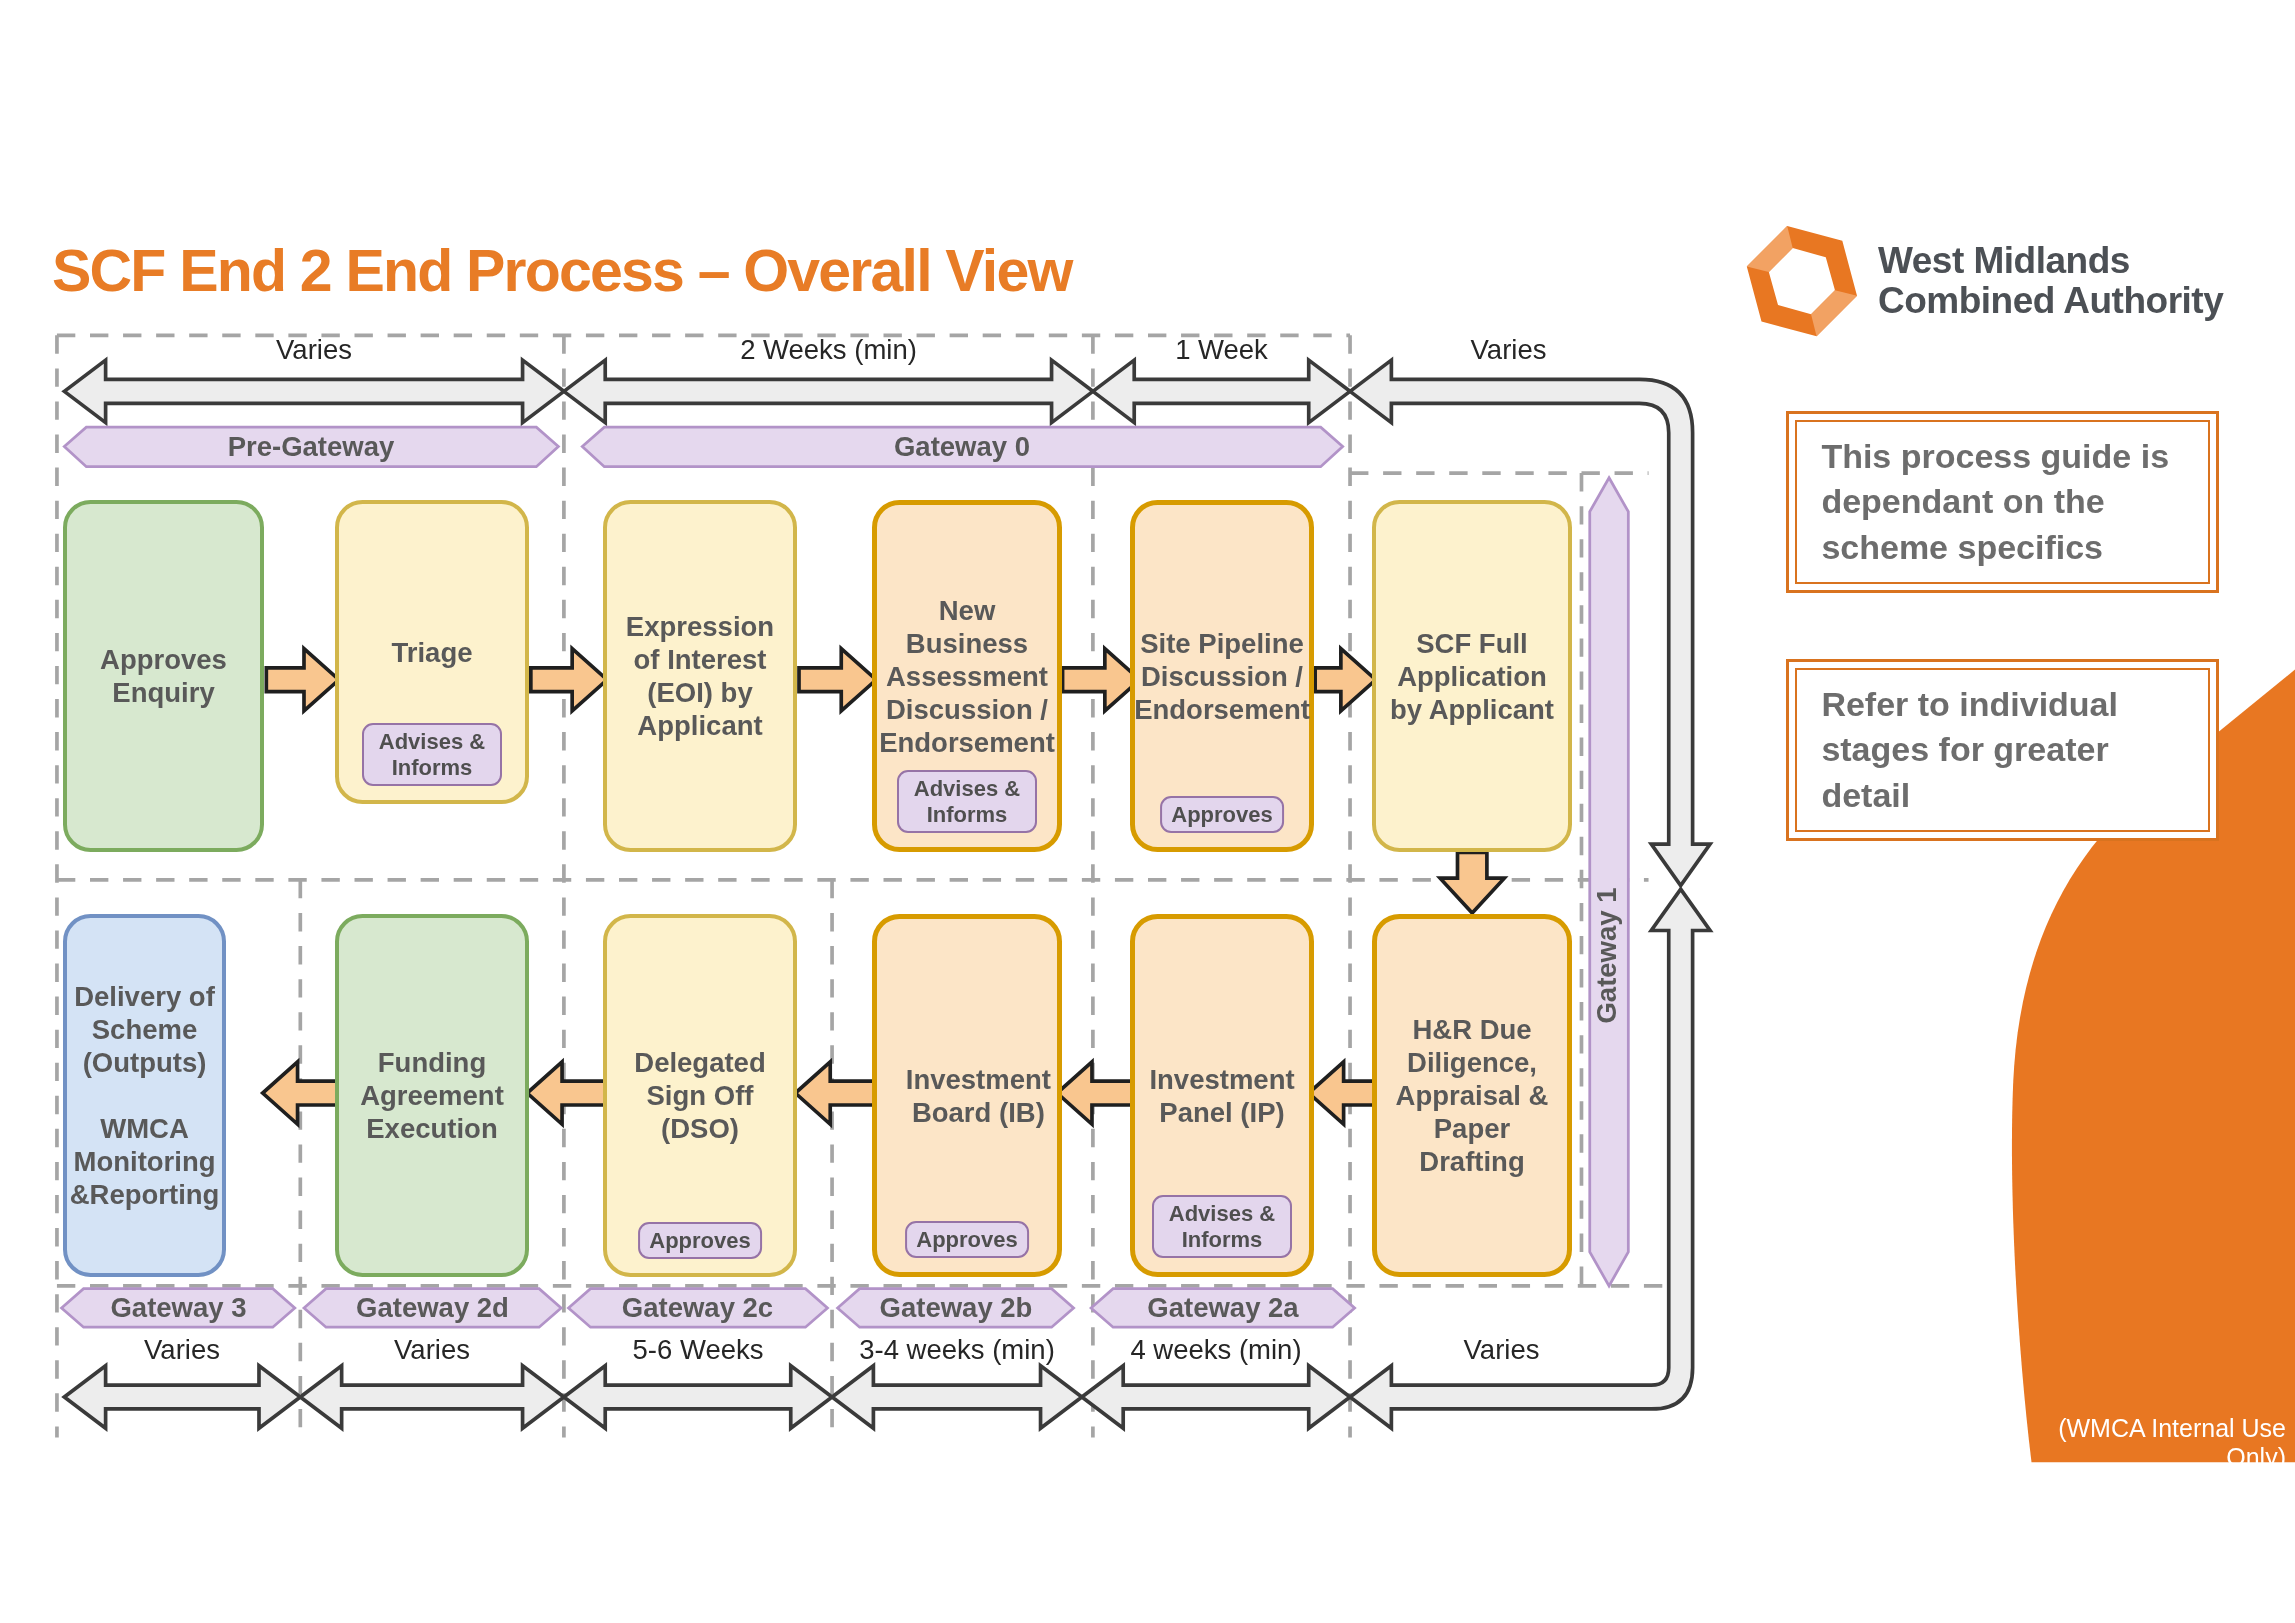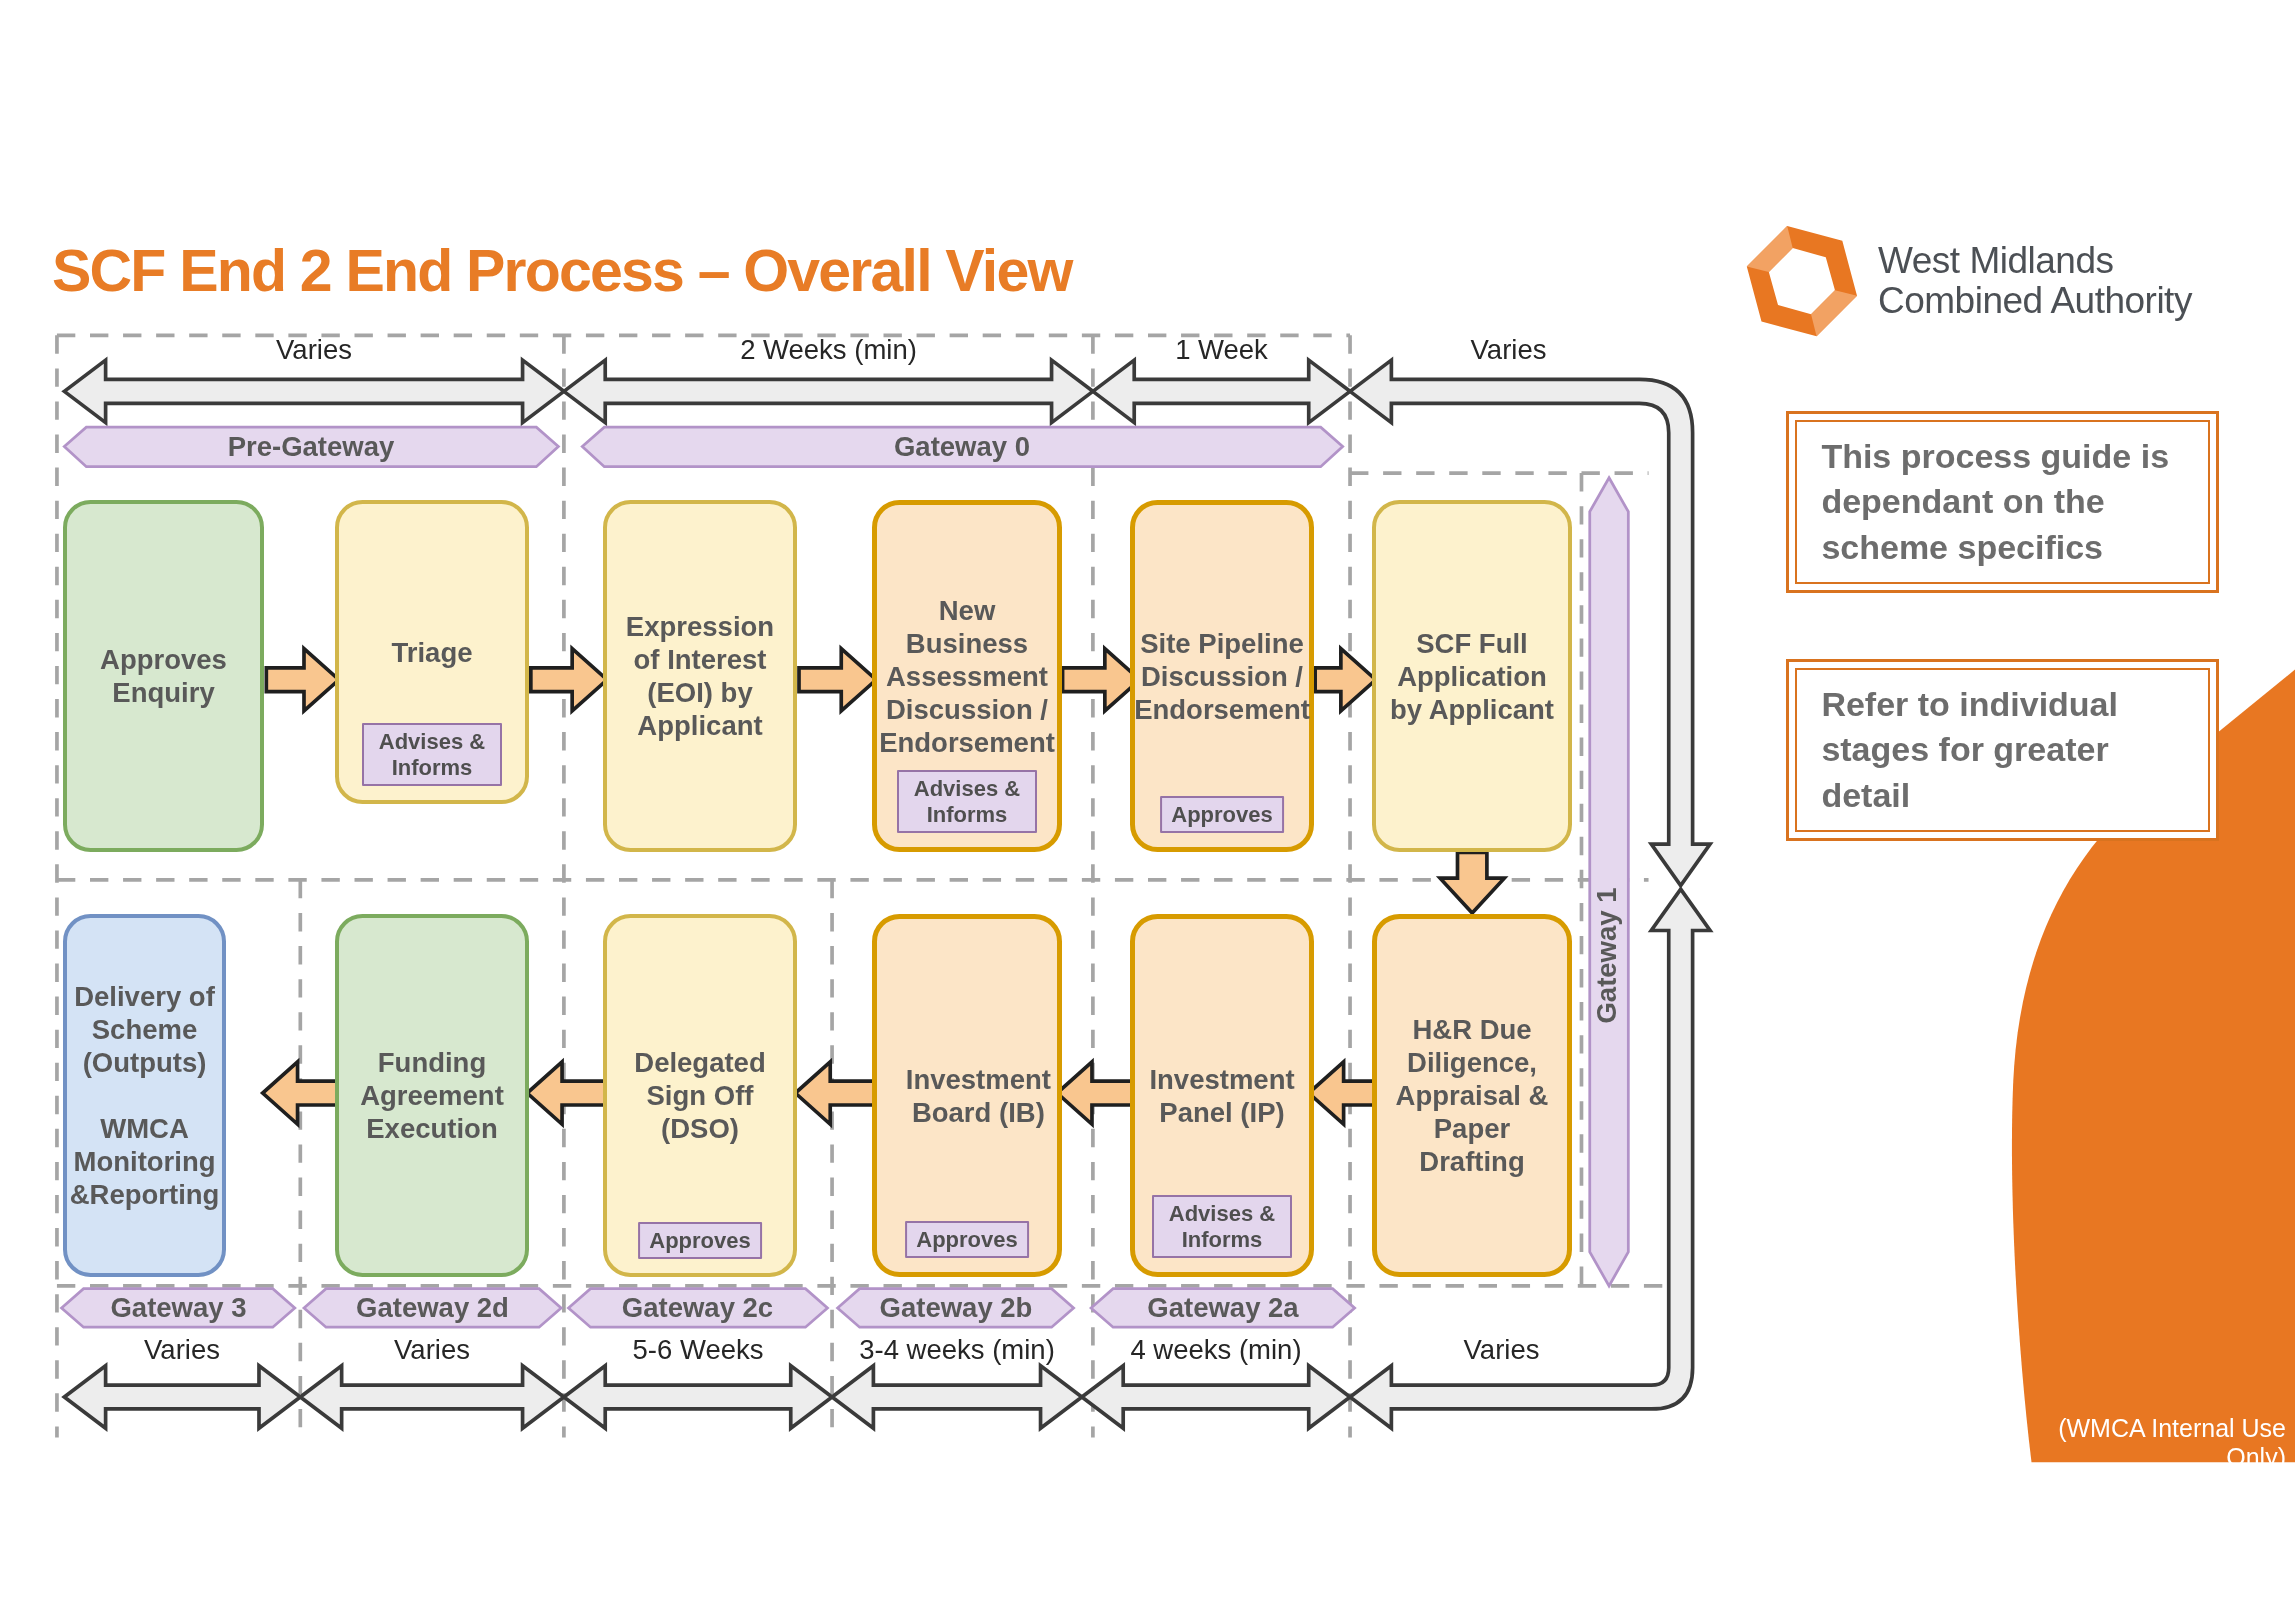--- a/index.html
+++ b/index.html
@@ -12,34 +12,34 @@
     --banner-fill:#E5D8EE; --banner-border:#B293C8;
     --flow-arrow-fill:#F9C68F; --timeline-arrow-fill:#EDEDED;
     --text-gray:#595959; --text-dark:#262626; --logo-gray:#4C5055; --note-text:#6D6D6D;
   }
   html,body{margin:0;padding:0;background:#fff;}
   .canvas{position:relative;width:2296px;height:1624px;background:#fff;overflow:hidden;
           font-family:"Liberation Sans","DejaVu Sans",sans-serif;}
   .layer{position:absolute;left:0;top:0;}
   .abs{position:absolute;}
   .page-title{font-size:59px;font-weight:bold;color:var(--accent-orange);letter-spacing:-1.8px;white-space:nowrap;}
-  .logo-text{color:var(--logo-gray);font-weight:normal;font-size:37px;line-height:1.07;letter-spacing:-0.5px;}
+  .logo-text{color:var(--logo-gray);font-weight:bold;font-size:37px;line-height:1.07;letter-spacing:-0.5px;}
   .tl-label{font-size:27.5px;color:var(--text-dark);text-align:center;}
   .banner-label{font-size:27.5px;font-weight:bold;color:var(--text-gray);text-align:center;line-height:39px;}
   .banner-label-v{font-size:27.5px;font-weight:bold;color:var(--text-gray);text-align:center;
                   transform:rotate(-90deg);transform-origin:center;white-space:nowrap;}
   .pbox{border-radius:27.5px;display:flex;align-items:center;justify-content:center;
         font-size:27.5px;font-weight:bold;color:var(--text-gray);text-align:center;line-height:1.2;
         box-sizing:border-box;padding:5.5px 7.3px;white-space:pre-line;}
   .bx-green{background:var(--box-green-fill);border:4.6px solid var(--box-green-border);}
   .bx-yellow{background:var(--box-yellow-fill);border:4.6px solid var(--box-yellow-border);}
   .bx-orange{background:var(--box-orange-fill);border:5.5px solid var(--box-orange-border);}
   .bx-blue{background:var(--box-blue-fill);border:4.6px solid var(--box-blue-border);}
   .badge{position:absolute;bottom:13.8px;left:50%;transform:translateX(-50%);
-         background:var(--badge-fill);border:2.8px solid var(--badge-border);border-radius:1px;
+         background:var(--badge-fill);border:2.8px solid var(--badge-border);border-radius:11px;
          font-size:22px;font-weight:bold;color:#4F4F4F;line-height:1.18;text-align:center;
          padding:3.7px 9.2px;box-sizing:border-box;white-space:normal;}
   .badge.two{width:140px;}
   .note{background:#fff;border:3.7px solid var(--note-border);padding:6.4px;box-sizing:border-box;}
   .note-inner{border:2.8px solid var(--note-border);width:100%;height:100%;box-sizing:border-box;
               display:flex;align-items:center;padding:9.2px 24px;}
   .note-text{font-size:34px;font-weight:bold;color:var(--note-text);line-height:1.33;}
   .internal{font-size:25px;color:#fff;text-align:right;}
   svg .dash{stroke:#A5A5A5;stroke-width:4;fill:none;stroke-dasharray:20 16;}
   svg .tarrow{fill:var(--timeline-arrow-fill);stroke:#3A3A3A;stroke-width:4;stroke-linejoin:miter;}

